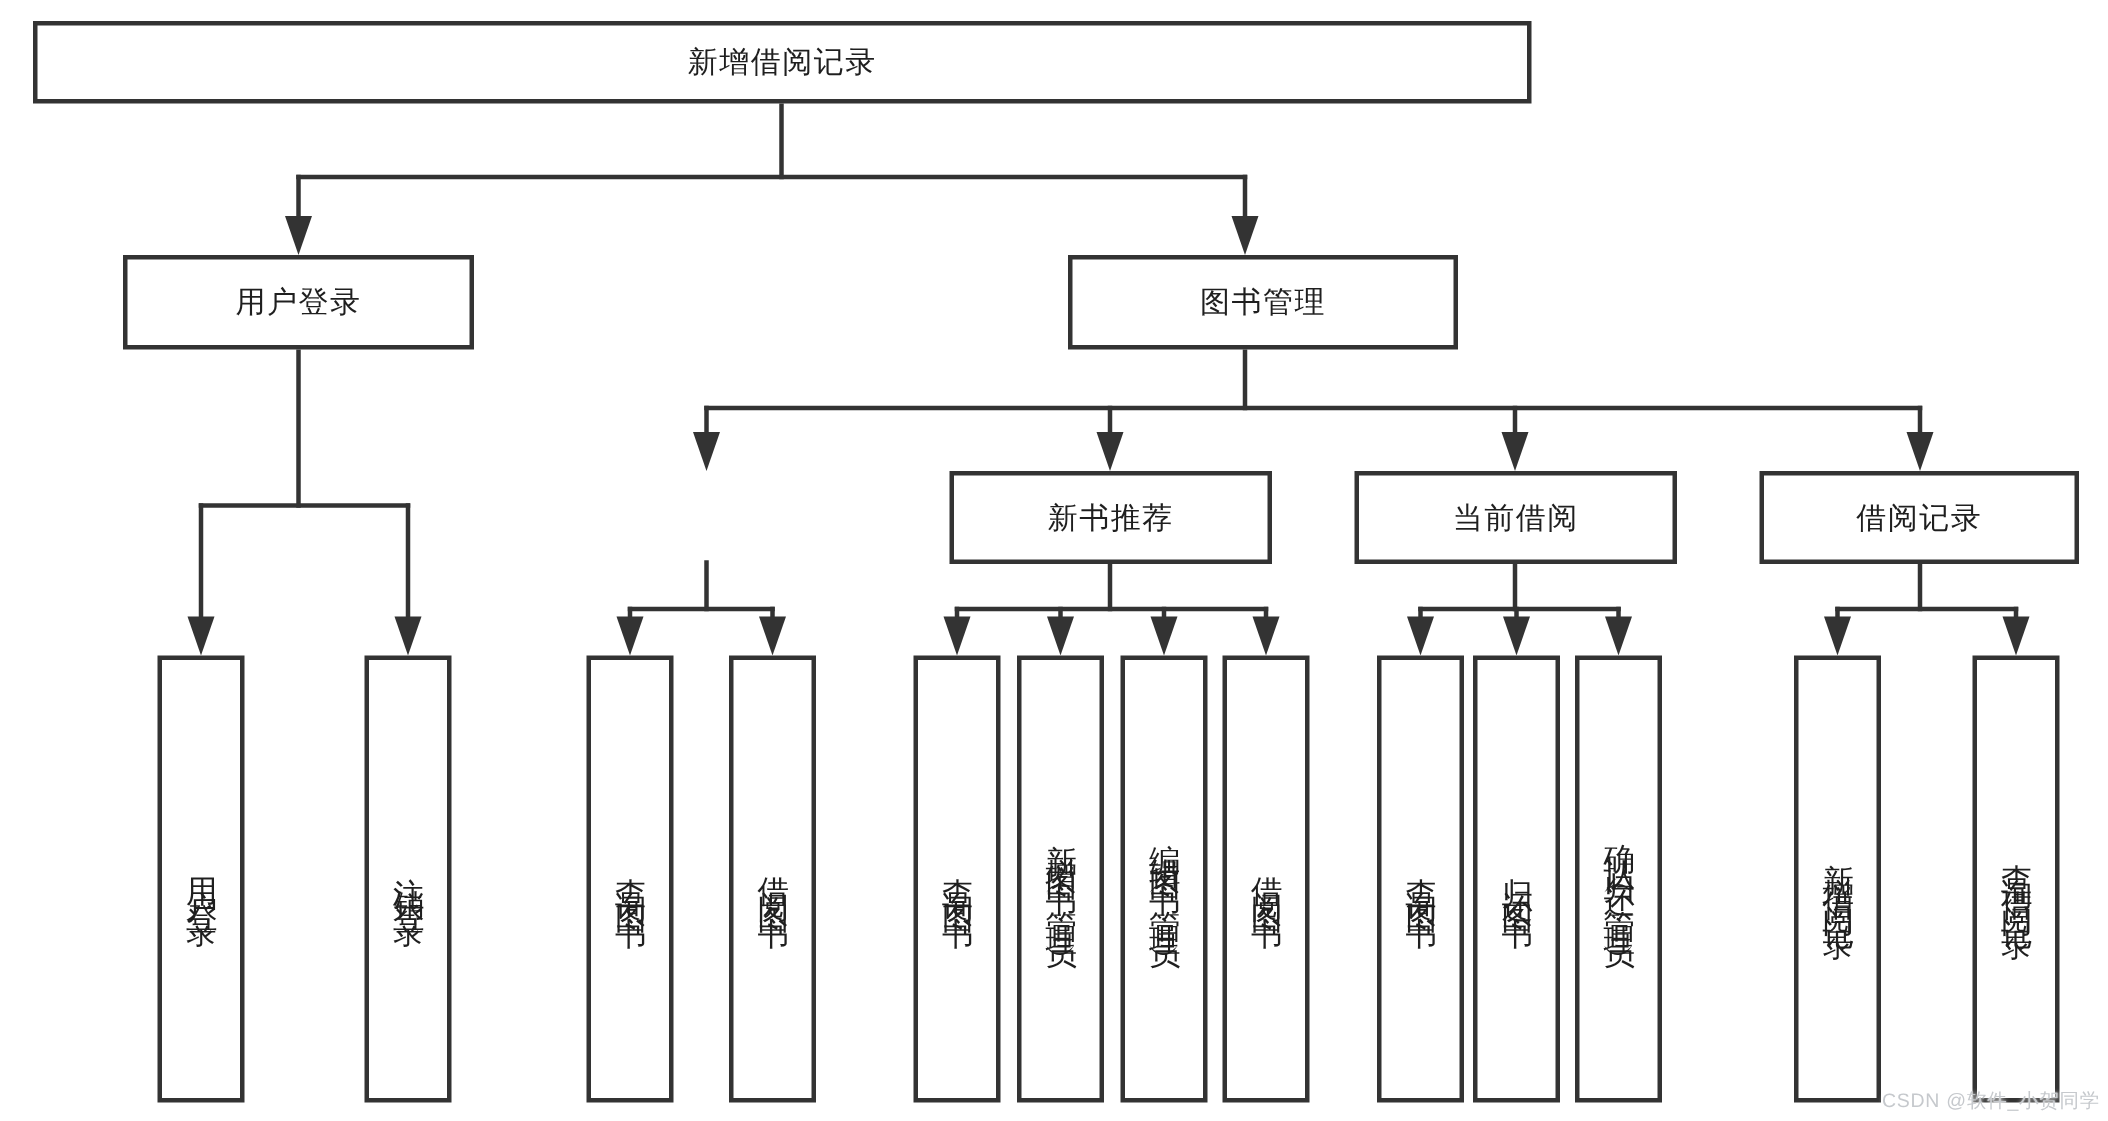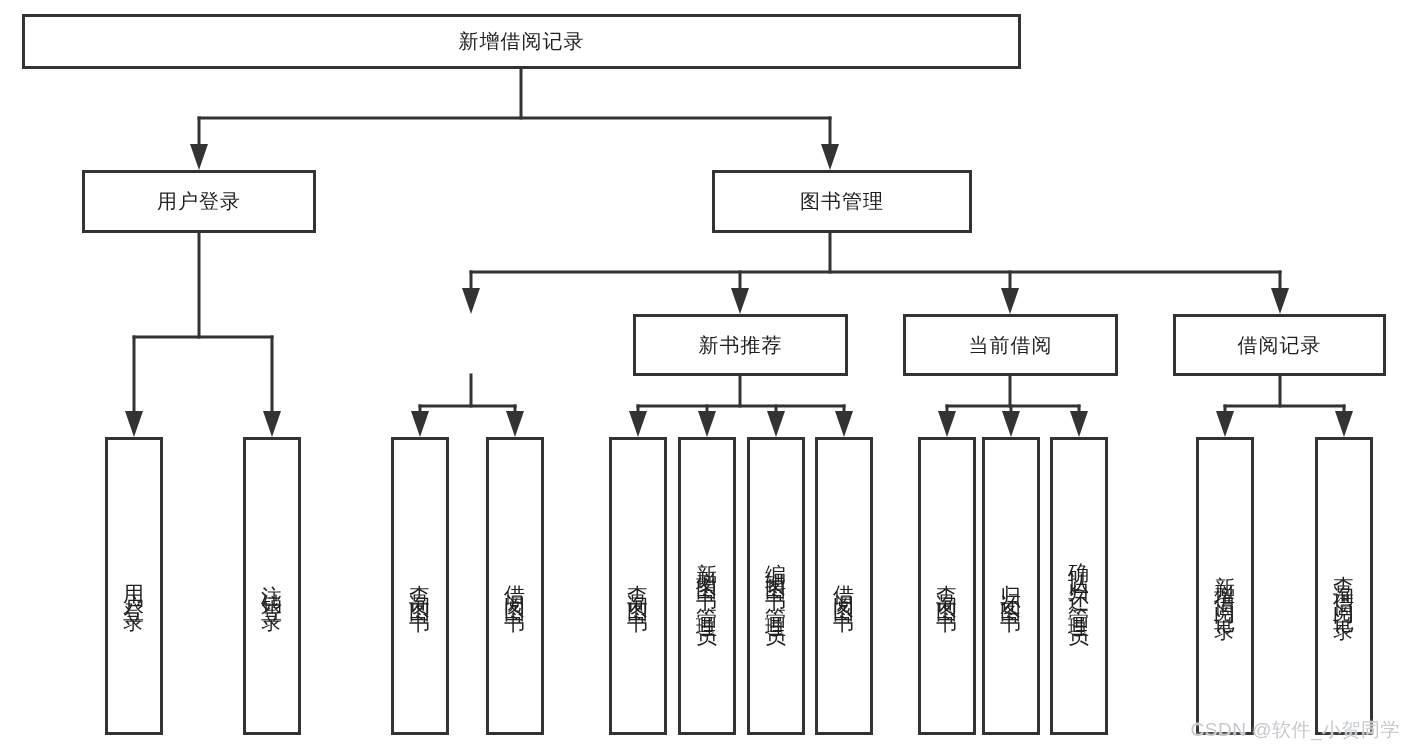--- a/index.html
+++ b/index.html
@@ -13,21 +13,21 @@
     border:3px solid #333333;display:flex;align-items:center;justify-content:center;
     color:#1f1f1f;z-index:2;
   }
   .node.h{font-size:20px;letter-spacing:1px;}
   .node.v span{
     writing-mode:vertical-rl;text-orientation:mixed;
     font-size:21px;letter-spacing:9px;line-height:1;
   }
   .watermark{
     position:absolute;right:5px;bottom:4px;z-index:5;
-    font-size:19px;letter-spacing:.5px;color:#c6c9cd;
+    font-size:13px;letter-spacing:.5px;color:#c6c9cd;
     text-shadow:0 0 3px rgba(255,255,255,.95),0 0 1px rgba(255,255,255,.95);
   }
 </style>
 </head>
 <body>
 
 <div class="canvas">
 
   <svg class="connectors" width="1405" height="747" viewBox="0 0 1405 747">
     <g stroke="#333333" stroke-width="3" stroke-linecap="square">

